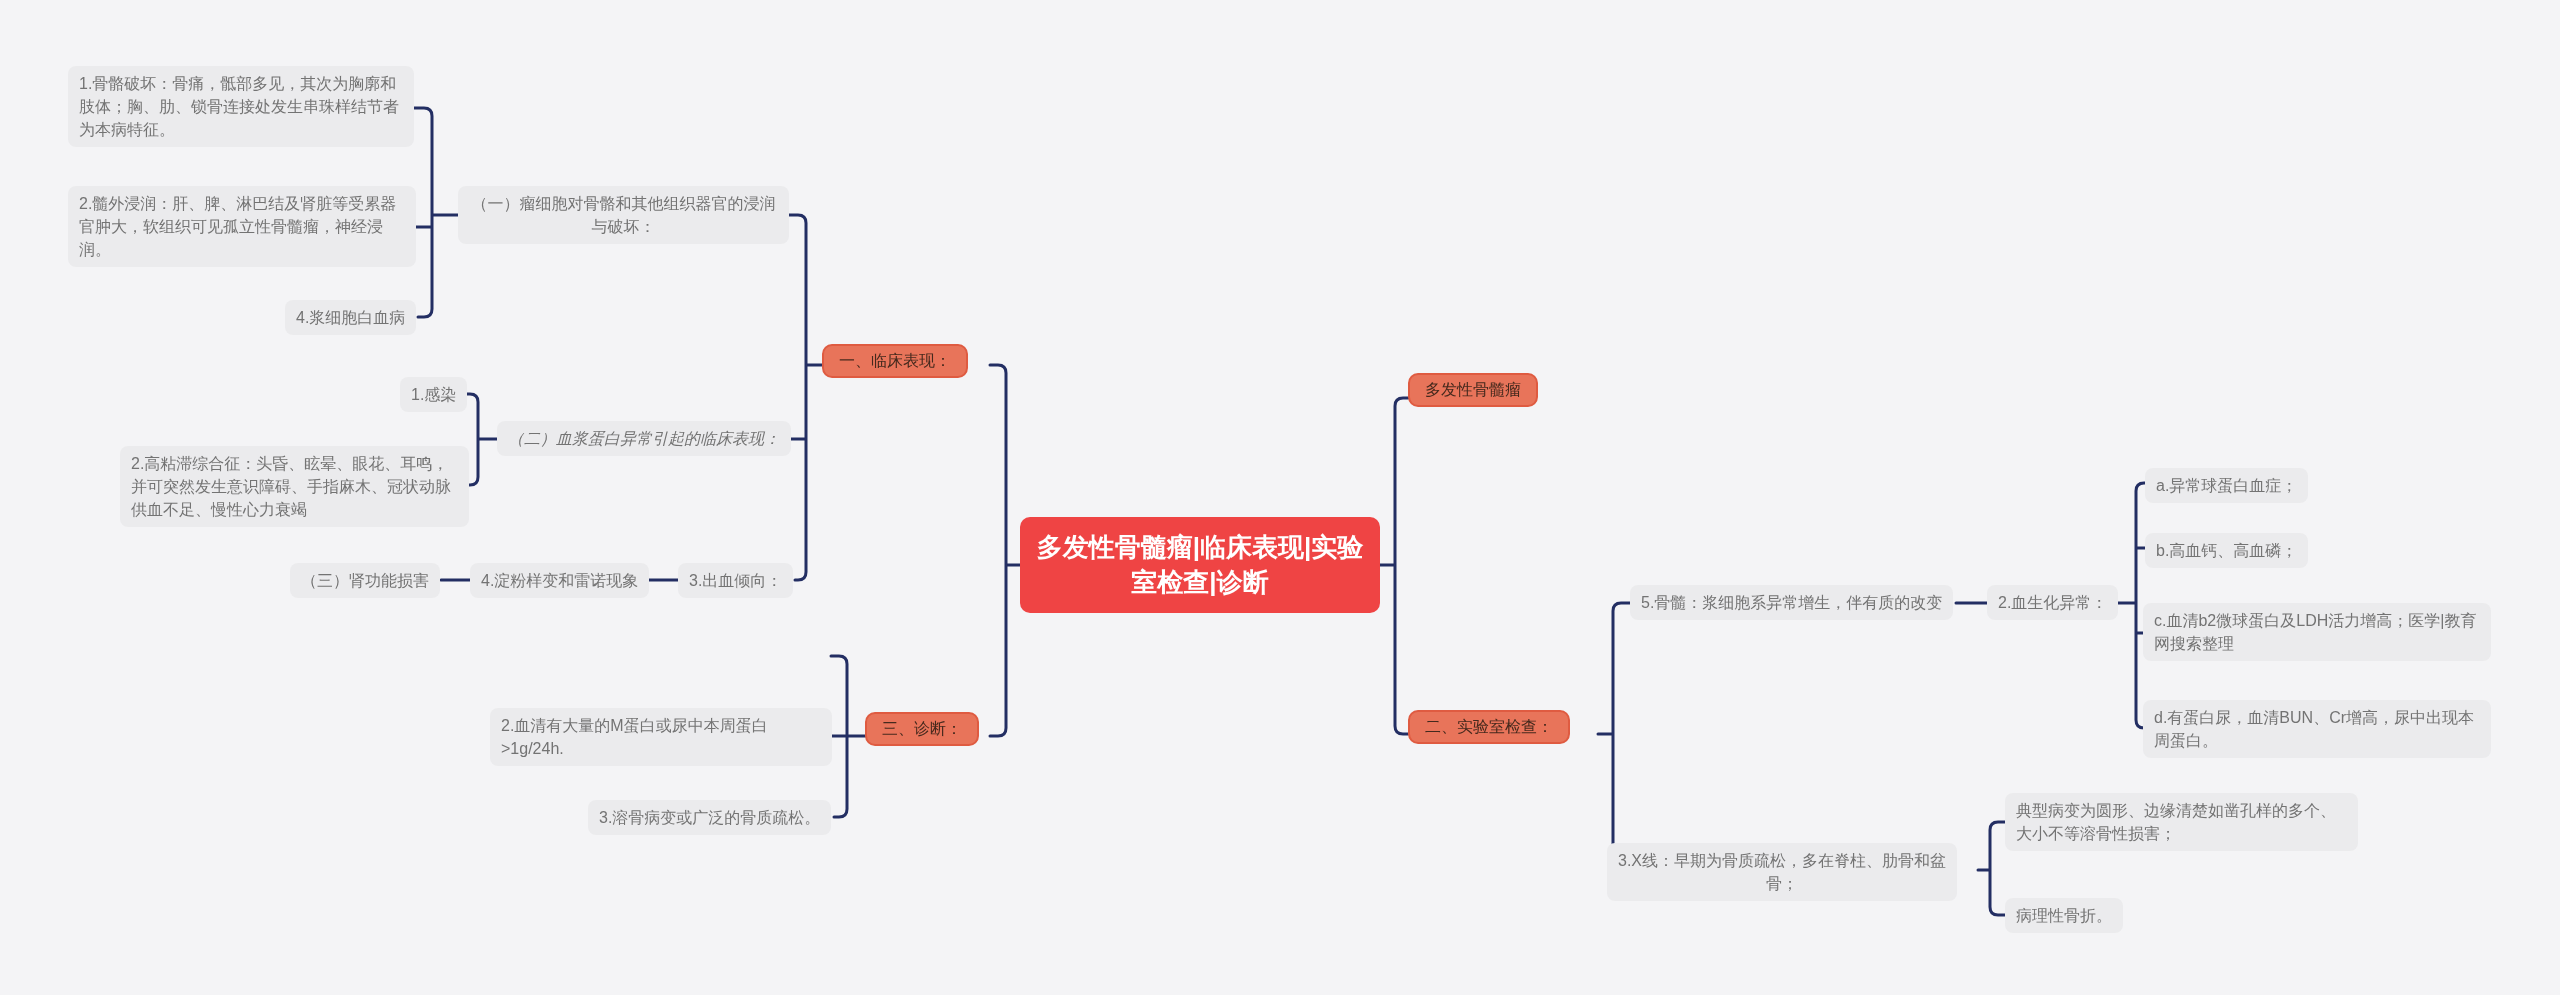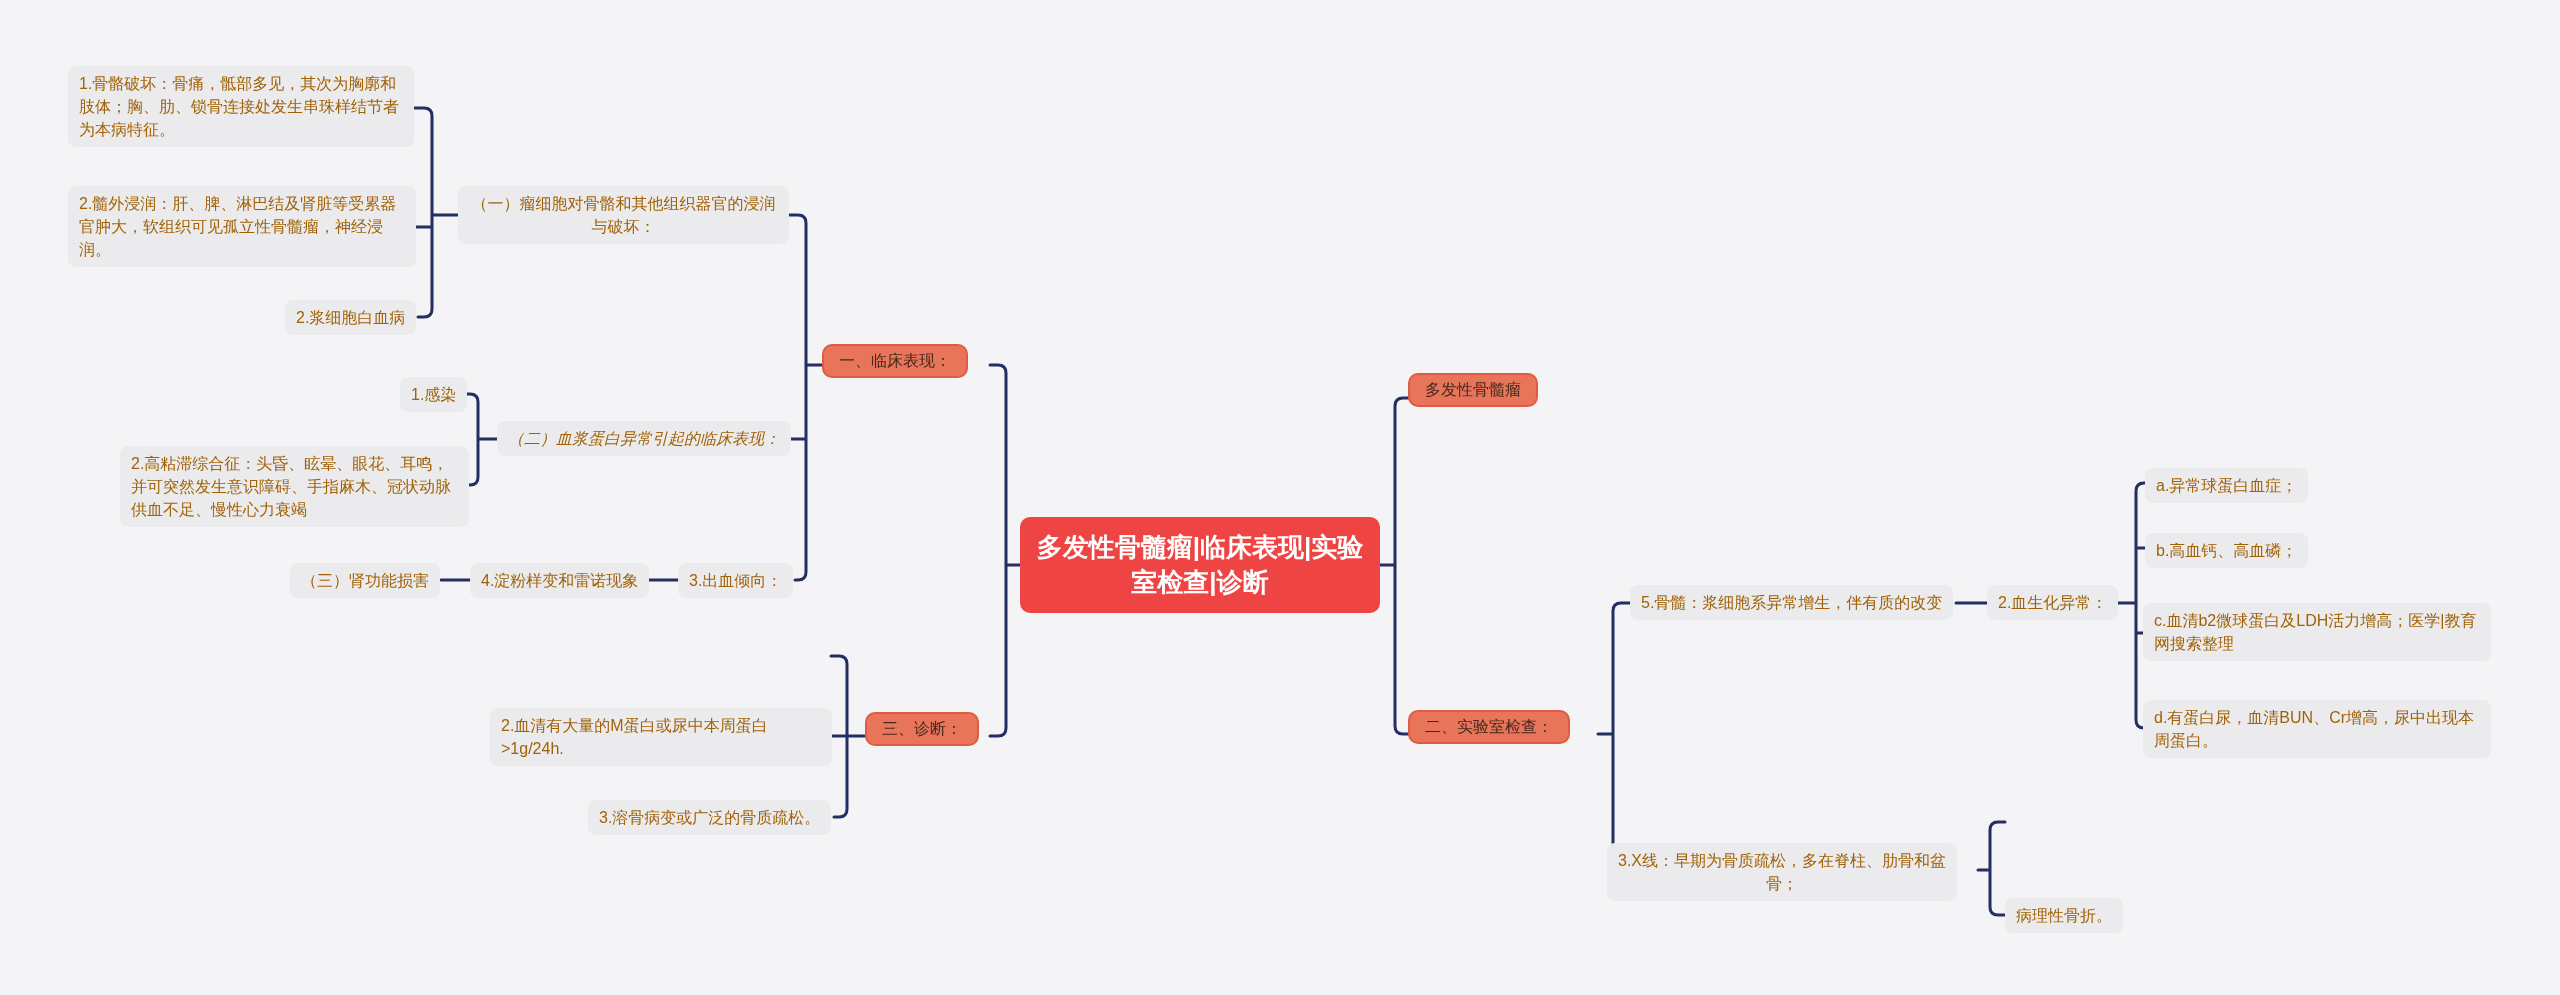--- a/index.html
+++ b/index.html
@@ -3,21 +3,21 @@
 <meta charset="utf-8">
 <style>
   html,body{margin:0;padding:0;background:#f4f4f6;}
   .stage{
     position:relative;width:2560px;height:995px;background:#f4f4f6;overflow:hidden;
     font-family:"Liberation Sans","DejaVu Sans",sans-serif;color:#3e3e41;
   }
   .wires{position:absolute;left:0;top:0;width:2560px;height:995px;pointer-events:none;}
   .gnode{
     position:absolute;background:#ebebed;border-radius:8px;padding:6px 11px;
-    font-size:16px;line-height:23px;color:#a16207;box-sizing:border-box;
+    font-size:16px;line-height:23px;color:#737373;box-sizing:border-box;
   }
   .oneline{white-space:nowrap;}
   .topic{
     position:absolute;background:#e8745a;border:2px solid #df5b41;border-radius:10px;
     padding:3px 15px;font-size:16px;line-height:24px;color:#45291d;
     box-sizing:border-box;white-space:nowrap;
   }
   .central{
     position:absolute;background:#ef4444;border-radius:10px;padding:13px 10px;
     font-size:26px;line-height:35px;font-weight:bold;color:#ffffff;text-align:center;
@@ -43,21 +43,21 @@
          M1978 870 H1990 M1990 870 V830 Q1990 822 1998 822 H2005 M1990 870 V907 Q1990 915 1998 915 H2005"></path>
   </svg>
 
   <div class="central" style="left:1020px;top:517px;">多发性骨髓瘤|临床表现|实验室检查|诊断</div>
 
   <div class="topic" style="left:822px;top:344px;">一、临床表现：</div>
 
   <div class="gnode" style="left:458px;top:186px;width:331px;text-align:center;">（一）瘤细胞对骨骼和其他组织器官的浸润与破坏：</div>
   <div class="gnode" style="left:68px;top:66px;width:346px;">1.骨骼破坏：骨痛，骶部多见，其次为胸廓和肢体；胸、肋、锁骨连接处发生串珠样结节者为本病特征。</div>
   <div class="gnode" style="left:68px;top:186px;width:348px;">2.髓外浸润：肝、脾、淋巴结及肾脏等受累器官肿大，软组织可见孤立性骨髓瘤，神经浸润。</div>
-  <div class="gnode oneline" style="left:285px;top:300px;">2.浆细胞白血病</div>
+  <div class="gnode oneline" style="left:285px;top:300px;">4.浆细胞白血病</div>
 
   <div class="gnode oneline" style="left:497px;top:421px;font-style:italic;">（二）血浆蛋白异常引起的临床表现：</div>
   <div class="gnode oneline" style="left:400px;top:377px;">1.感染</div>
   <div class="gnode" style="left:120px;top:446px;width:349px;">2.高粘滞综合征：头昏、眩晕、眼花、耳鸣，并可突然发生意识障碍、手指麻木、冠状动脉供血不足、慢性心力衰竭</div>
 
   <div class="gnode oneline" style="left:290px;top:563px;">（三）肾功能损害</div>
   <div class="gnode oneline" style="left:470px;top:563px;">4.淀粉样变和雷诺现象</div>
   <div class="gnode oneline" style="left:678px;top:563px;">3.出血倾向：</div>
 
   <div class="topic" style="left:865px;top:712px;">三、诊断：</div>
@@ -67,15 +67,16 @@
   <div class="topic" style="left:1408px;top:373px;">多发性骨髓瘤</div>
 
   <div class="topic" style="left:1408px;top:710px;">二、实验室检查：</div>
   <div class="gnode oneline" style="left:1630px;top:585px;">5.骨髓：浆细胞系异常增生，伴有质的改变</div>
   <div class="gnode oneline" style="left:1987px;top:585px;">2.血生化异常：</div>
   <div class="gnode oneline" style="left:2145px;top:468px;">a.异常球蛋白血症；</div>
   <div class="gnode oneline" style="left:2145px;top:533px;">b.高血钙、高血磷；</div>
   <div class="gnode" style="left:2143px;top:603px;width:348px;">c.血清b2微球蛋白及LDH活力增高；医学|教育网搜索整理</div>
   <div class="gnode" style="left:2143px;top:700px;width:348px;">d.有蛋白尿，血清BUN、Cr增高，尿中出现本周蛋白。</div>
   <div class="gnode" style="left:1607px;top:843px;width:350px;text-align:center;">3.X线：早期为骨质疏松，多在脊柱、肋骨和盆骨；</div>
+  <div class="gnode" style="left:2005px;top:793px;width:353px;">典型病变为圆形、边缘清楚如凿孔样的多个、大小不等溶骨性损害；</div>
   <div class="gnode oneline" style="left:2005px;top:898px;">病理性骨折。</div>
 
 </div>
 
 </body></html>

